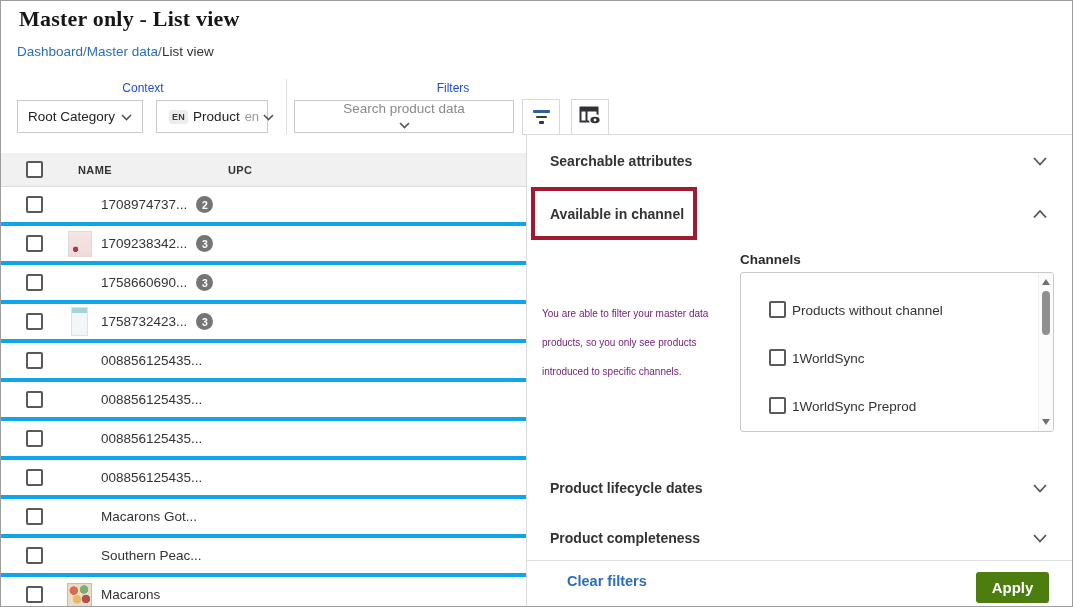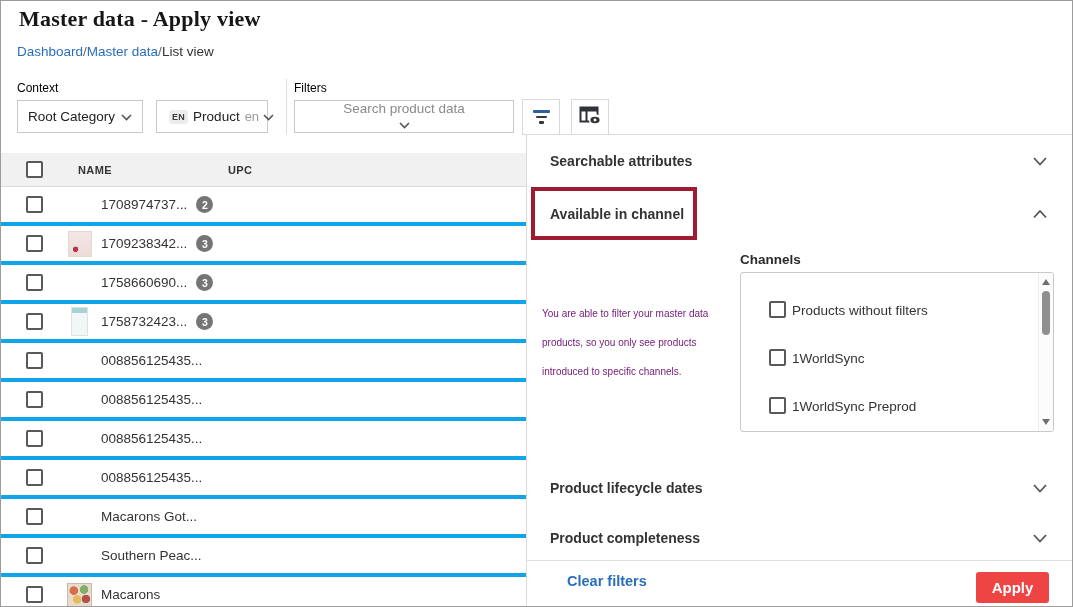--- a/index.html
+++ b/index.html
@@ -19,21 +19,21 @@
   .breadcrumb {
     position:absolute; left:16px; top:43px;
     font-size:13.5px; color:#444; display:flex; align-items:center;
   }
   .crumb-link { color:#2a6ebb; cursor:pointer; }
   .crumb-sep { color:#666; }
   .crumb-current { color:#333; }
 
   
   .tb-label {
-    position:absolute; top:80px; font-size:12px; color:#000000; 
+    position:absolute; top:80px; font-size:12px; color:#1d4ed8; text-align:center;
   }
   .ctx-label { left:16px; width:252px; }
   .flt-label { left:293px; width:318px; }
   .dd {
     position:absolute; top:99px; height:33px; background:#fff;
     border:1px solid #c9c9c9; display:flex; align-items:center;
     padding:0 10px; font-size:13.5px; color:#222; cursor:pointer;
   }
   .dd-category { left:16px; width:126px; }
   .dd-language { left:155px; width:112px; padding:0 12px; }
@@ -144,32 +144,32 @@
   .sb-thumb { position:absolute; left:50%; transform:translateX(-50%); top:18px;
           width:8px; height:44px; background:#8f8f8f; border-radius:4px; cursor:grab; }
 
   .panel-footer-divider { position:absolute; left:0; right:0; top:425px; height:1px; background:#e0e0e0; }
   .clear-filters {
     position:absolute; left:40px; top:438px; font-size:14.5px; font-weight:bold;
     color:#2a6ebb; cursor:pointer;
   }
   .apply-btn {
     position:absolute; right:23px; top:437px; width:73px; height:31px;
-    background:#ef4444; border:none; border-radius:3px; color:#fff;
+    background:#4d7c0f; border:none; border-radius:3px; color:#fff;
     font-family:"Liberation Sans", sans-serif;
     font-size:15px; font-weight:bold; cursor:pointer;
     display:flex; align-items:center; justify-content:center;
   }
 </style>
 </head>
 <body>
 
 <div id="app">
 
-  <h1 class="page-title">Master data - Apply view</h1>
+  <h1 class="page-title">Master only - List view</h1>
   <nav class="breadcrumb">
     <span class="crumb-link">Dashboard</span>
     <span class="crumb-sep">/</span>
     <span class="crumb-link">Master data</span>
     <span class="crumb-sep">/</span>
     <span class="crumb-current">List view</span>
   </nav>
 
   <div class="tb-label ctx-label">Context</div>
   <div class="tb-label flt-label">Filters</div>
@@ -343,21 +343,21 @@
       </span>
     </div>
 
     <div class="desc">You are able to filter your master data products, so you only see products introduced to specific channels.</div>
 
     <div class="channels-label">Channels</div>
 
     <div class="channels-box">
       <div class="channel-item ch-1">
         <div class="cbx"></div>
-        <span class="ch-label">Products without filters</span>
+        <span class="ch-label">Products without channel</span>
       </div>
       <div class="channel-item ch-2">
         <div class="cbx"></div>
         <span class="ch-label">1WorldSync</span>
       </div>
       <div class="channel-item ch-3">
         <div class="cbx"></div>
         <span class="ch-label">1WorldSync Preprod</span>
       </div>
       <div class="sbar">

